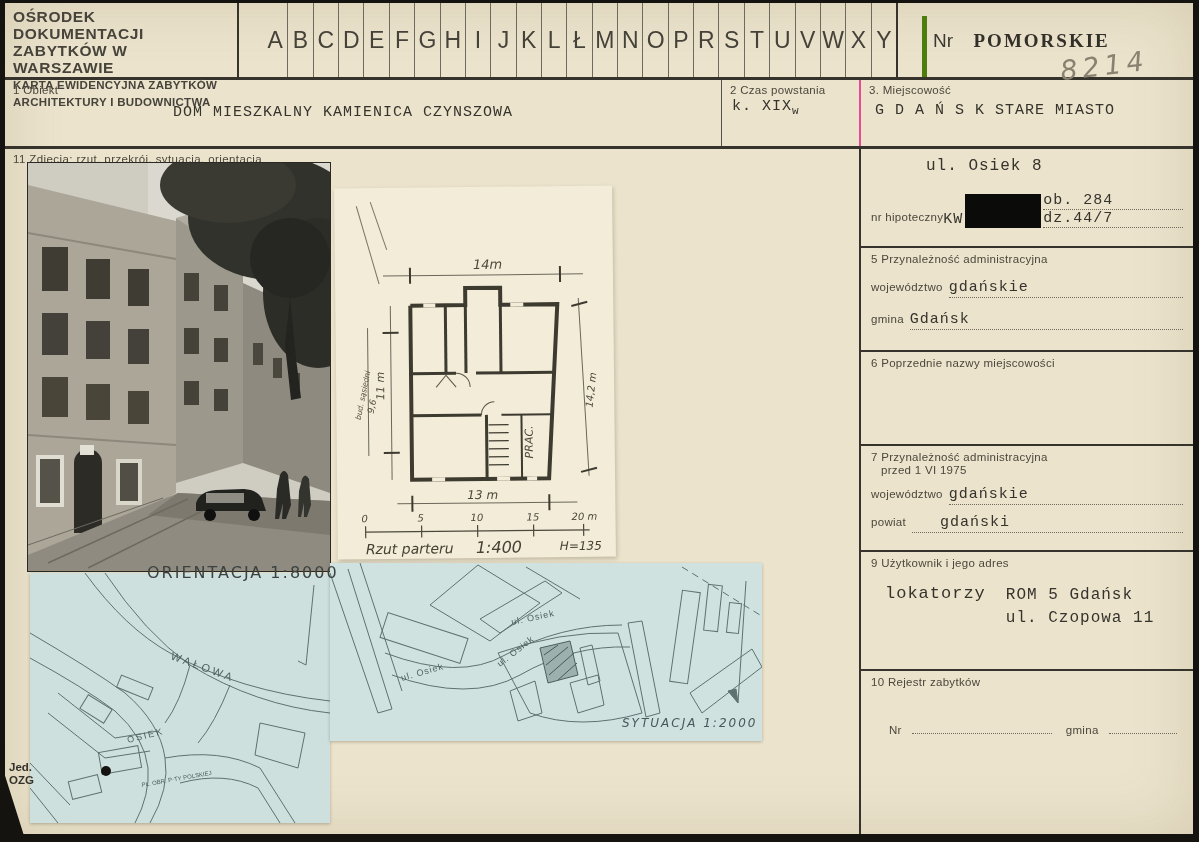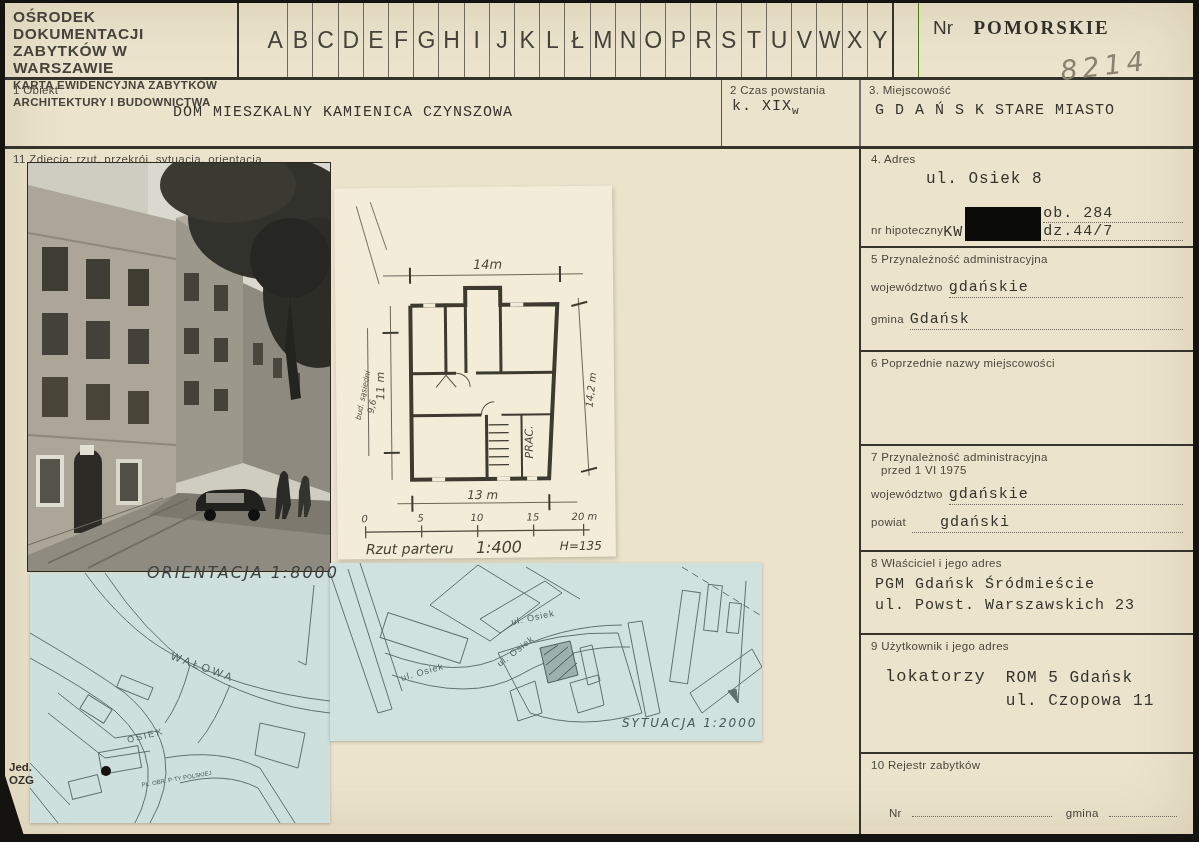--- a/index.html
+++ b/index.html
@@ -16,46 +16,46 @@
   }
   
   .hdr{height:74px;display:flex;border-bottom:3px solid #35332b;gap:24px;}
   .org{width:218px;border-right:2px solid #35332b;padding:5px 6px 0 8px;}
   .org .big{font-size:15.5px;font-weight:700;letter-spacing:.6px;color:#46433b;line-height:17px;}
   .org .small{font-size:11.5px;font-weight:700;letter-spacing:.3px;color:#46433b;line-height:13.5px;margin-top:3px;}
   .alpha{flex:1;display:flex;border-right:2px solid #35332b;}
   .alpha .cell{flex:1;border-right:1px solid #6e6a5e;display:flex;align-items:center;justify-content:center;
     font-size:23px;color:#45423a;font-weight:400;}
   .alpha .cell:last-child{border-right:none;}
-  .nrbox{width:260px;position:relative;padding:14px 0 0 14px;border-left:1px solid #4d7c0f;}
+  .nrbox{width:260px;position:relative;padding:14px 0 0 6px;border-left:5px solid #4d7c0f;margin-top:13px;}
   .nrlabel{font-size:19px;color:#3c3932;display:inline-block;}
   .region{font-family:"Liberation Serif",serif;font-weight:700;font-size:19px;letter-spacing:2px;color:#33302a;margin-left:16px;}
   .cardnum{position:absolute;right:44px;bottom:-4px;font-family:"DejaVu Sans",sans-serif;font-style:italic;
     font-size:27px;letter-spacing:5px;color:#8a8170;transform:rotate(-7deg);}
   
   .row2{height:66px;display:flex;border-bottom:3px solid #35332b;}
   .fcell{position:relative;}
   .flab{font-size:11.5px;color:#4b473c;letter-spacing:.3px;padding:4px 0 0 8px;}
   .f1{width:716px;border-right:1px solid #55524a;}
   .f1 .typed{margin:8px 0 0 168px;}
-  .f2{width:137px;border-right:2px solid #737373;}
+  .f2{width:137px;border-right:2px solid #ec4899;}
   .f2 .typed{margin:2px 0 0 10px;}
   .f2 sub{font-size:11px;}
   .f3{flex:1;}
   .f3 .typed{margin:6px 0 0 14px;}
   .typed{font-family:"Liberation Mono","DejaVu Sans Mono",monospace;font-size:15px;color:#35332c;letter-spacing:1px;}
   
   .main{position:absolute;top:145px;bottom:0;left:0;right:0;display:flex;}
   .leftarea{flex:1;position:relative;}
   .lab11{position:absolute;left:8px;top:5px;font-size:11.5px;color:#4b473c;letter-spacing:.4px;}
   .photo{position:absolute;left:23px;top:15px;width:302px;height:408px;background:#b9b5aa;
     outline:1px solid #2a2924;}
   .plan{position:absolute;left:331px;top:39px;width:278px;height:371px;background:#f2ecd9;
     transform:rotate(-.6deg);box-shadow:1px 2px 4px rgba(60,50,30,.25);}
-  .omapcap{position:absolute;left:142px;top:415px;font-family:"DejaVu Sans",sans-serif;font-style:italic;
+  .omapcap{position:absolute;left:142px;top:415px;font-family:"DejaVu Sans",sans-serif;
     font-size:16px;letter-spacing:2px;color:#3c4240;z-index:4;}
   .omap{position:absolute;left:25px;top:425px;width:300px;height:250px;background:#cde0dd;z-index:2;
     box-shadow:0 1px 3px rgba(60,50,30,.3);}
   .smap{position:absolute;left:325px;top:415px;width:432px;height:178px;background:#cfe2df;z-index:3;
     box-shadow:0 1px 3px rgba(60,50,30,.3);}
   .cornernote{position:absolute;left:4px;top:613px;font-size:11.5px;font-weight:700;color:#33312a;line-height:13px;z-index:5;}
   
   .rightcol{width:332px;border-left:2px solid #35332b;display:flex;flex-direction:column;}
   .rf{border-bottom:2px solid #35332b;position:relative;padding:5px 10px 0 10px;}
   .rf .rlab{font-size:11.5px;color:#4b473c;letter-spacing:.3px;line-height:13px;}
@@ -369,21 +369,20 @@
 
       <div class="cornernote">
         <div>Jed.</div>
         <div>OZG</div>
       </div>
     </div>
 
     <div class="rightcol">
 
       <div class="rf rf4">
-        <div class="rlab">4.  Adres</div>
         <div class="typed addr">ul. Osiek 8</div>
         <div class="hiprow">
           <span class="rlab">nr hipoteczny</span>
           <span class="typed">KW</span>
           <span class="redact"></span>
           <div class="obdz">
             <span class="typed">ob.  284</span>
             <span class="typed">dz.44/7</span>
           </div>
         </div>
@@ -411,25 +410,20 @@
         <div class="frow" style="margin-top:9px;">
           <span class="rlab">województwo</span>
           <span class="typed fval">gdańskie</span>
         </div>
         <div class="frow" style="margin-top:9px;">
           <span class="rlab">powiat</span>
           <span class="typed fval" style="padding-left:28px;">gdański</span>
         </div>
       </div>
 
-      <div class="rf rf8">
-        <div class="rlab">8  Właściciel i jego adres</div>
-        <div class="typed" style="margin:4px 0 0 4px;line-height:21px;">PGM Gdańsk Śródmieście</div>
-        <div class="typed" style="margin-left:4px;line-height:21px;">ul. Powst. Warszawskich 23</div>
-      </div>
 
       <div class="rf rf9">
         <div class="rlab">9  Użytkownik i jego adres</div>
         <div class="usrrow">
           <span class="typed" style="font-size:17px;">lokatorzy</span>
           <span>
             <div class="typed" style="font-size:16px;line-height:23px;">ROM 5 Gdańsk</div>
             <div class="typed" style="font-size:16px;line-height:23px;">ul. Czopowa 11</div>
           </span>
         </div>

